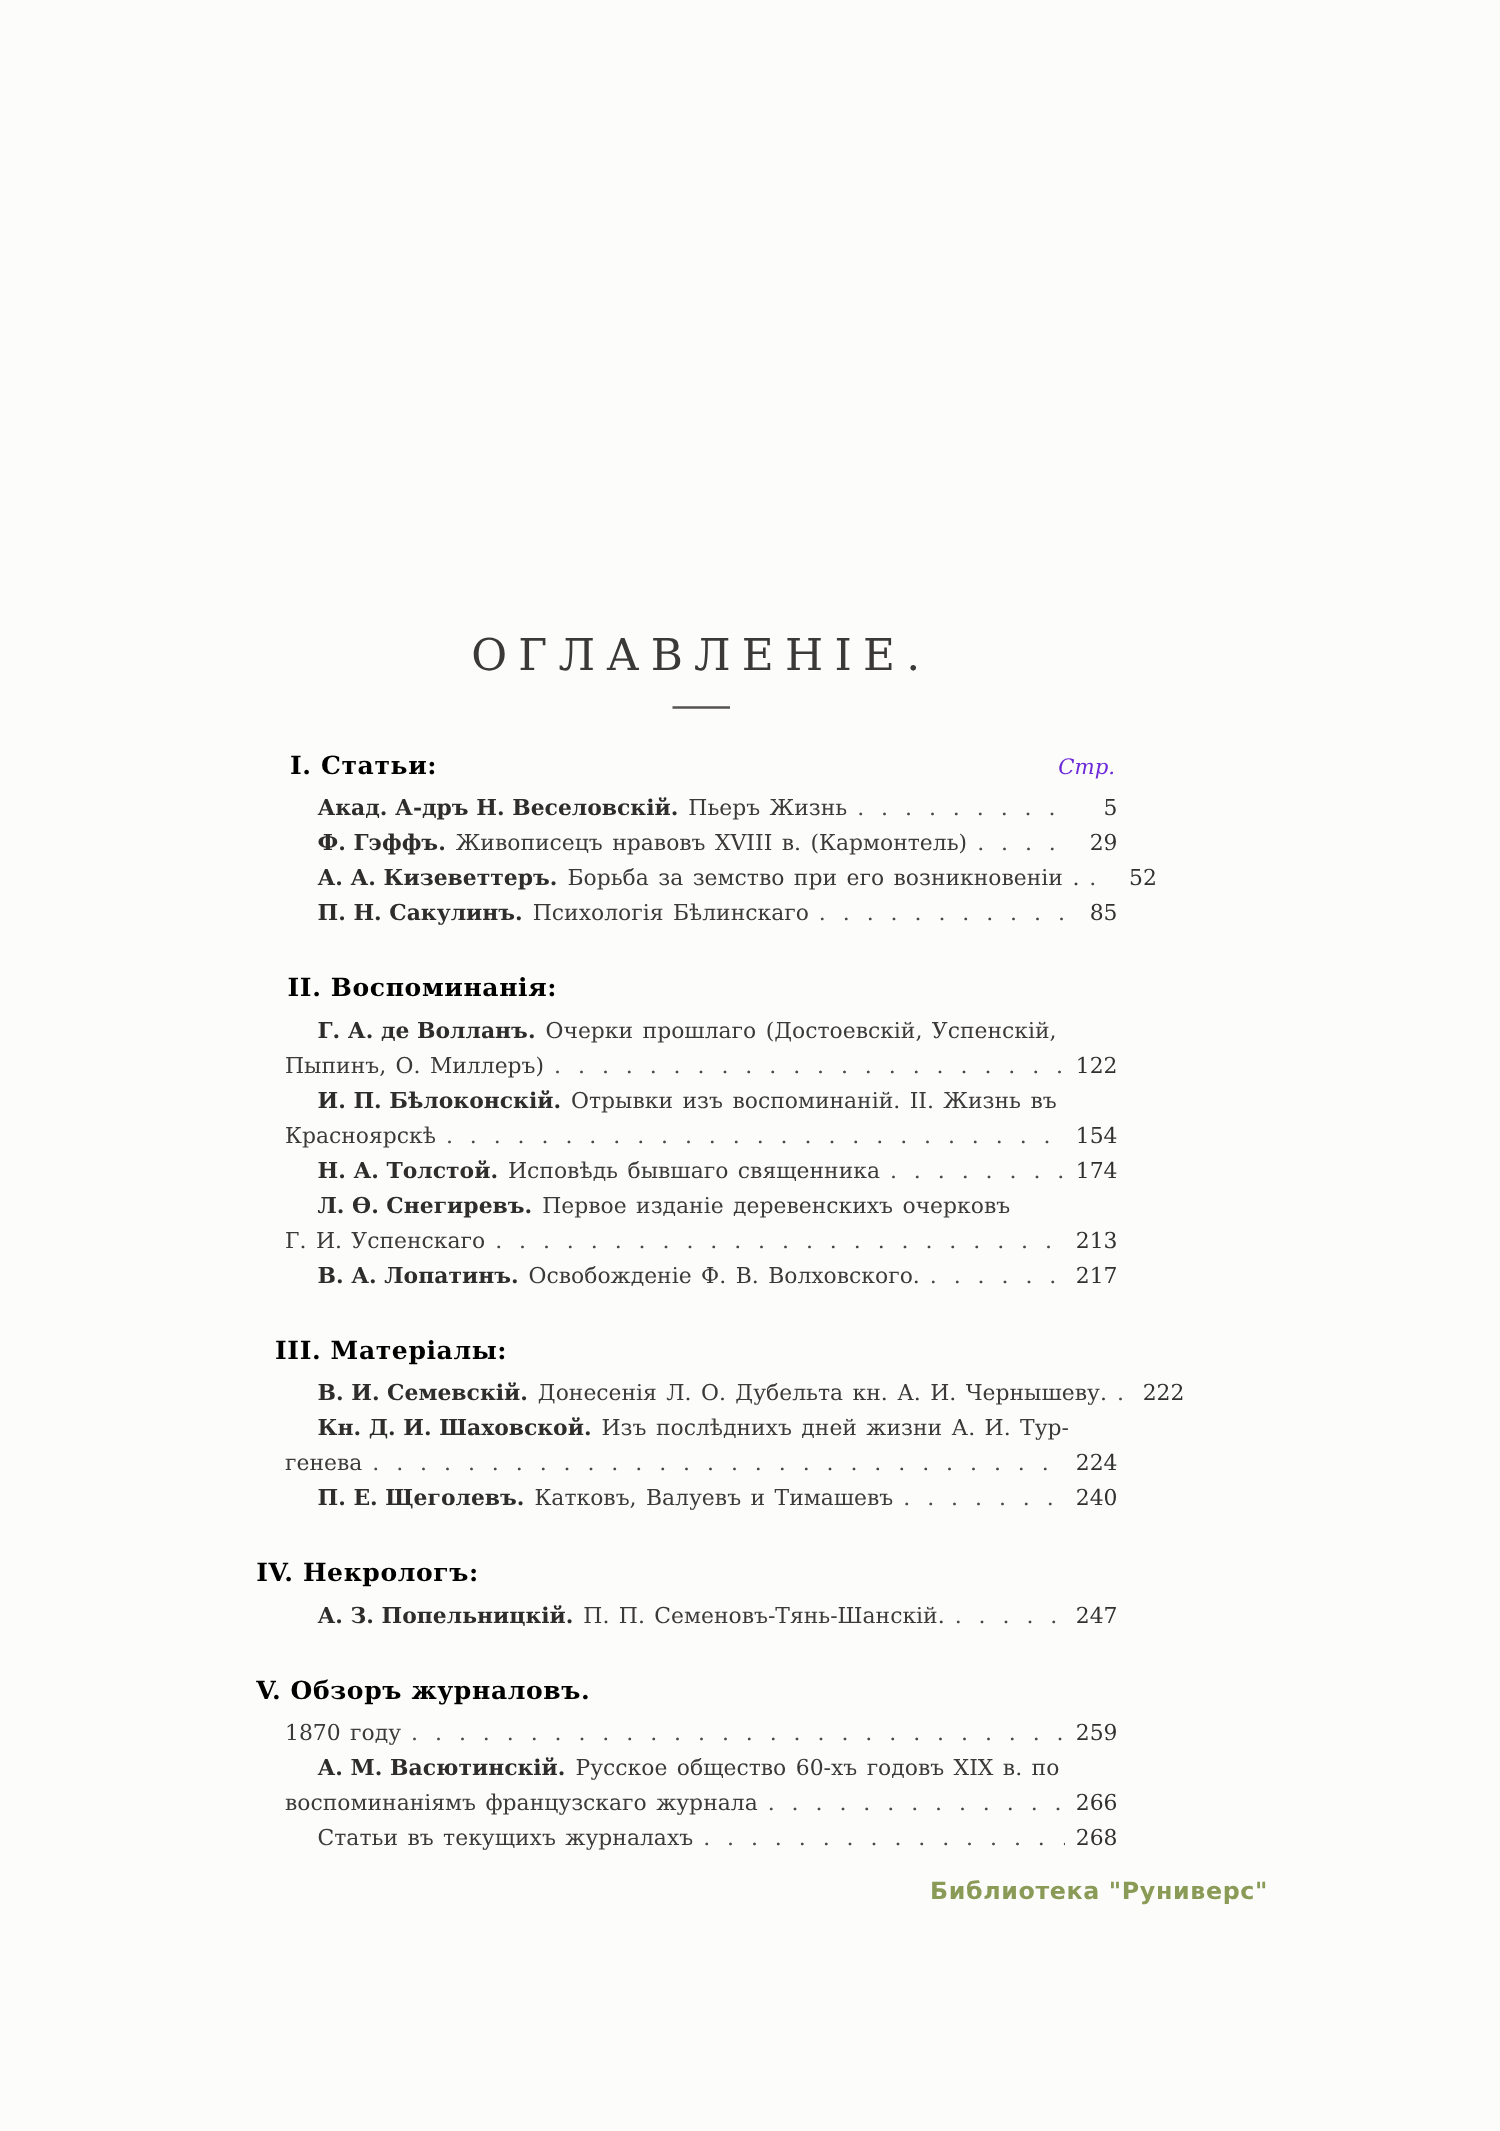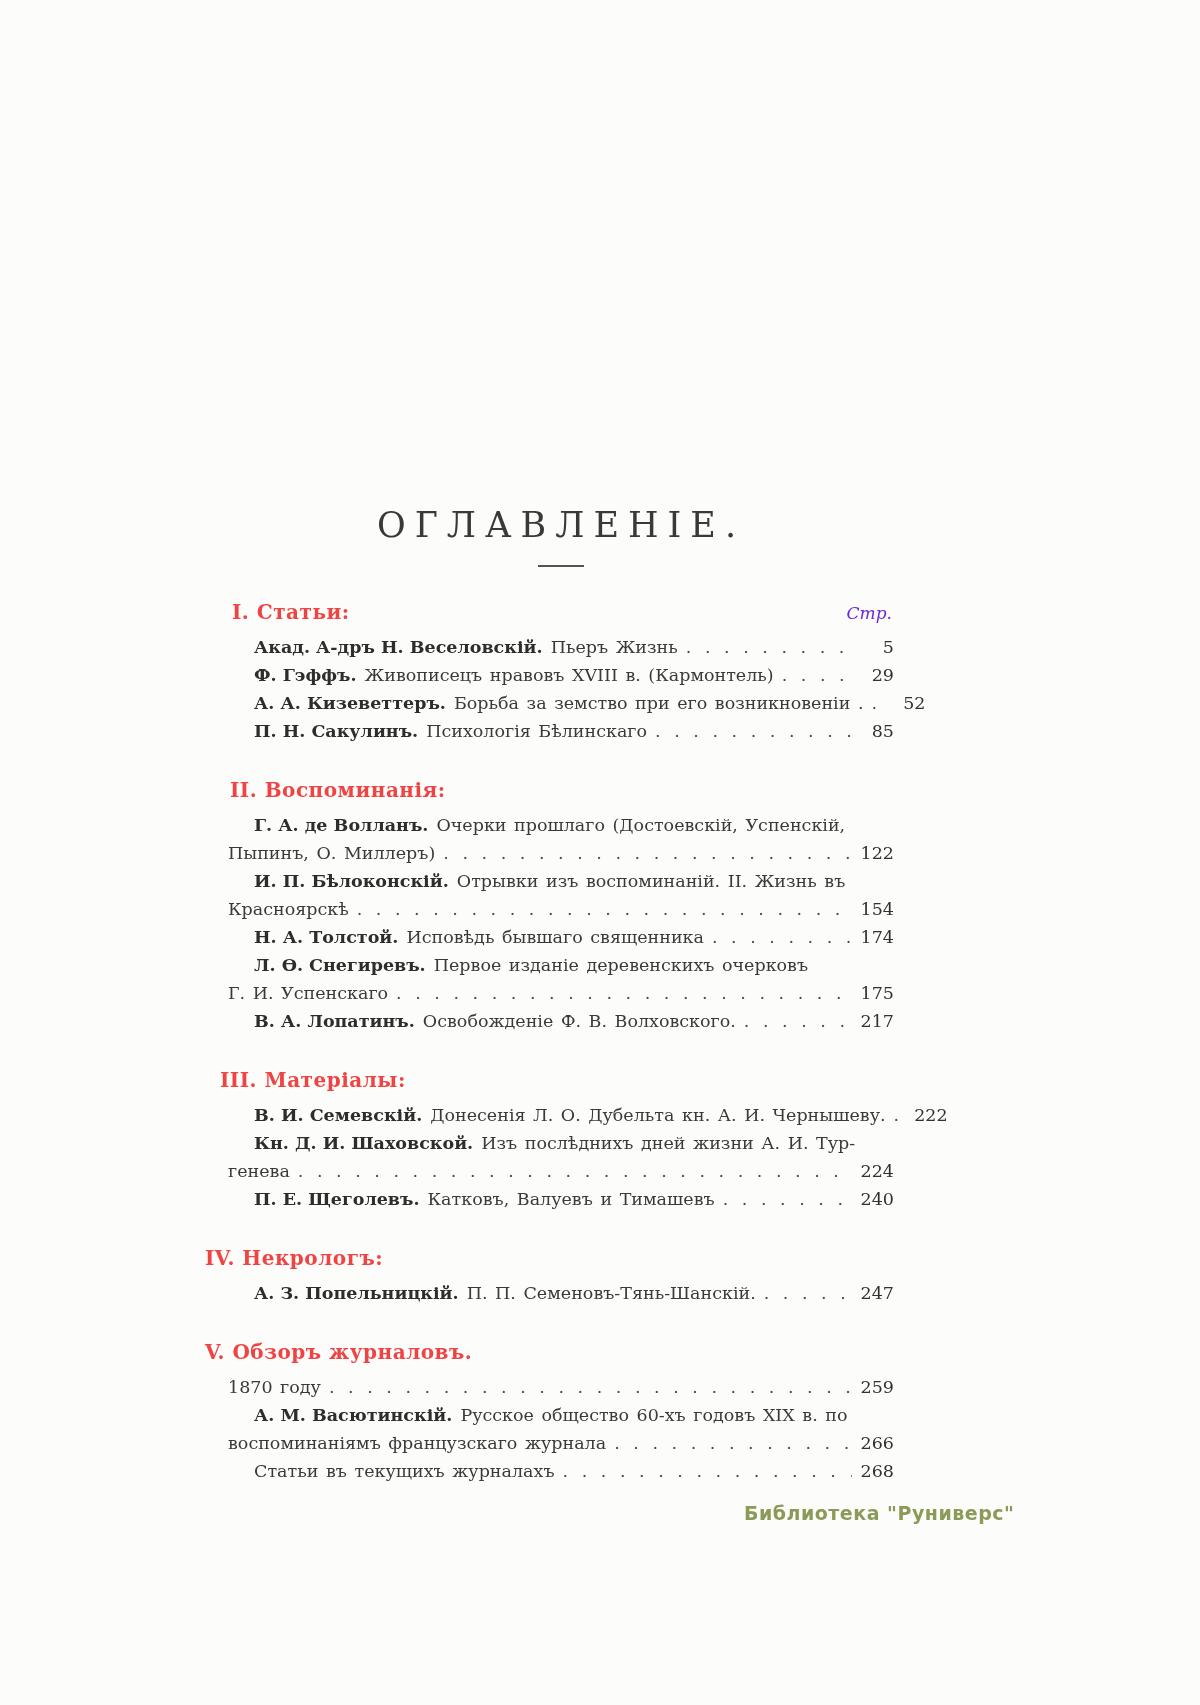--- a/index.html
+++ b/index.html
@@ -44,21 +44,21 @@
   section.toc-section { margin-top: 33px; }
   .shead {
     display: flex;
     justify-content: space-between;
     align-items: baseline;
     margin-bottom: 9px;
   }
   .sh {
     font-weight: bold;
     font-size: 20px;
-    color: #ef4444;
+    color: #000000;
     letter-spacing: 0.5px;
   }
   section.toc-section:nth-of-type(1) .sh { margin-left: 4px; }
   section.toc-section:nth-of-type(2) .sh { margin-left: 2px; }
   section.toc-section:nth-of-type(3) .sh { margin-left: -8px; }
   section.toc-section:nth-of-type(4) .sh { margin-left: -23px; }
   section.toc-section:nth-of-type(5) .sh { margin-left: -23px; }
   .pch {
     font-style: italic;
     font-size: 17px;
@@ -171,21 +171,21 @@
             <span class="dots">. . . . . . . . . . . . . . . . . . . . . . . . . . . . . . . . . . . . . . . . . . . . . . . . . . . . . . . . . . . . . . . . . . . . . .</span>
             <span class="pg">174</span>
           </div>
           <div class="line ind">
             <span class="au">Л. Ѳ. Снегиревъ.</span>
             <span class="tx">Первое  изданіе  деревенскихъ  очерковъ</span>
           </div>
           <div class="line">
             <span class="tx">Г. И. Успенскаго</span>
             <span class="dots">. . . . . . . . . . . . . . . . . . . . . . . . . . . . . . . . . . . . . . . . . . . . . . . . . . . . . . . . . . . . . . . . . . . . . .</span>
-            <span class="pg">175</span>
+            <span class="pg">213</span>
           </div>
           <div class="line ind">
             <span class="au">В. А. Лопатинъ.</span>
             <span class="tx">Освобожденіе Ф. В. Волховского.</span>
             <span class="dots">. . . . . . . . . . . . . . . . . . . . . . . . . . . . . . . . . . . . . . . . . . . . . . . . . . . . . . . . . . . . . . . . . . . . . .</span>
             <span class="pg">217</span>
           </div>
         </section>
         <section class="toc-section">
           <div class="shead">

